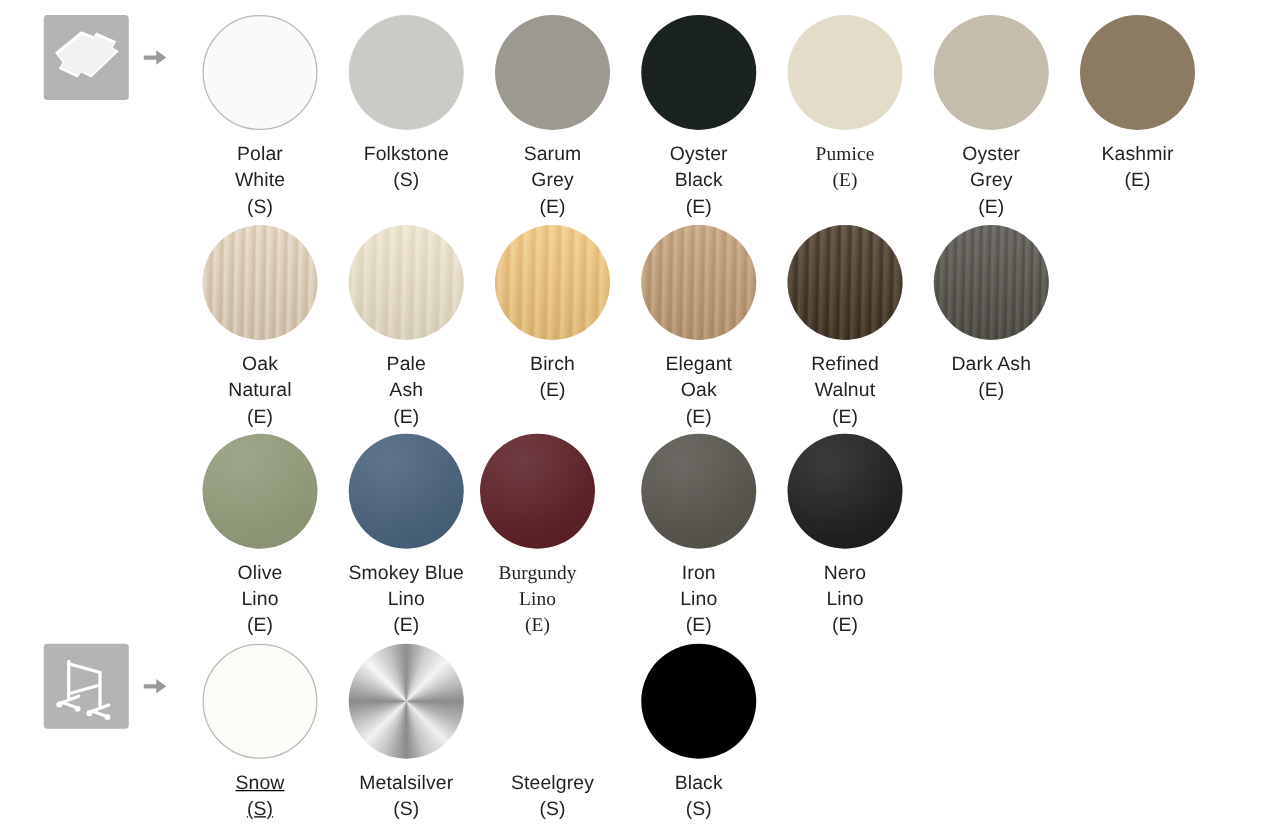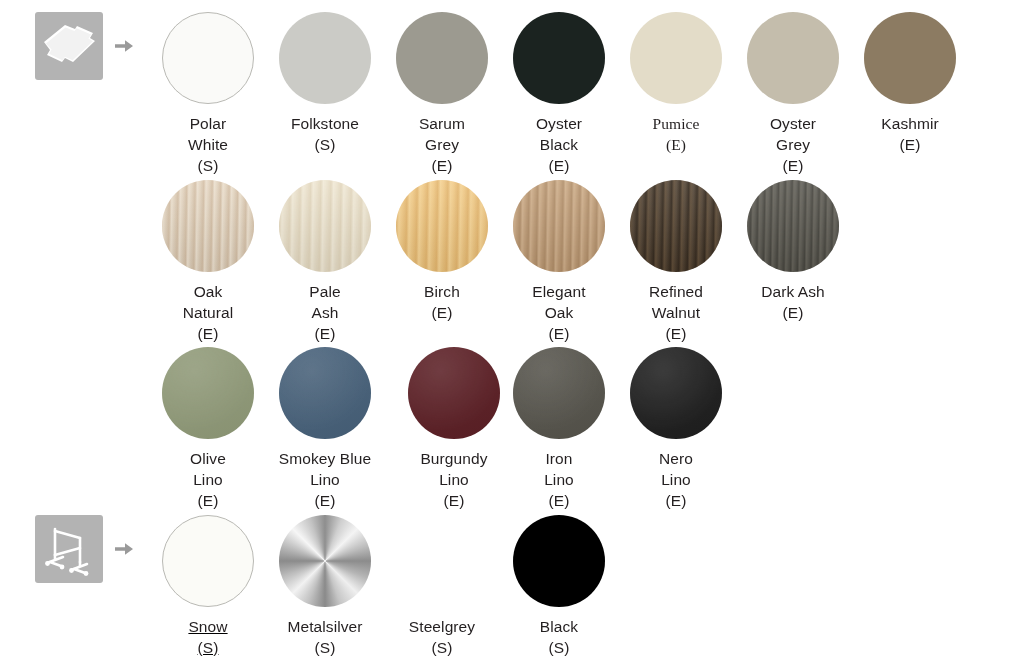--- a/index.html
+++ b/index.html
@@ -261,21 +261,21 @@
         <div class="cell" style="left: 117px;">
           <div class="swatch" style="background:#47617A;">
             <div class="grain" style="background:radial-gradient(circle at 38% 30%,rgba(255,255,255,0.10),rgba(255,255,255,0) 58%),linear-gradient(160deg,rgba(255,255,255,0.05),rgba(0,0,0,0.07));"></div>
           </div>
           <div class="labels">
             <span class="ln">Smokey Blue</span>
             <span class="ln">Lino</span>
             <span class="code">(E)</span>
           </div>
         </div>
-        <div class="cell" style="left: 246px;">
+        <div class="cell" style="left: 222px; font-family: Liberation Serif, serif;">
           <div class="swatch" style="background:#5C1F25;">
             <div class="grain" style="background:radial-gradient(circle at 38% 30%,rgba(255,255,255,0.10),rgba(255,255,255,0) 58%),linear-gradient(160deg,rgba(255,255,255,0.05),rgba(0,0,0,0.07));"></div>
           </div>
           <div class="labels">
             <span class="ln">Burgundy</span>
             <span class="ln">Lino</span>
             <span class="code">(E)</span>
           </div>
         </div>
         <div class="cell" style="left: 351px;">

